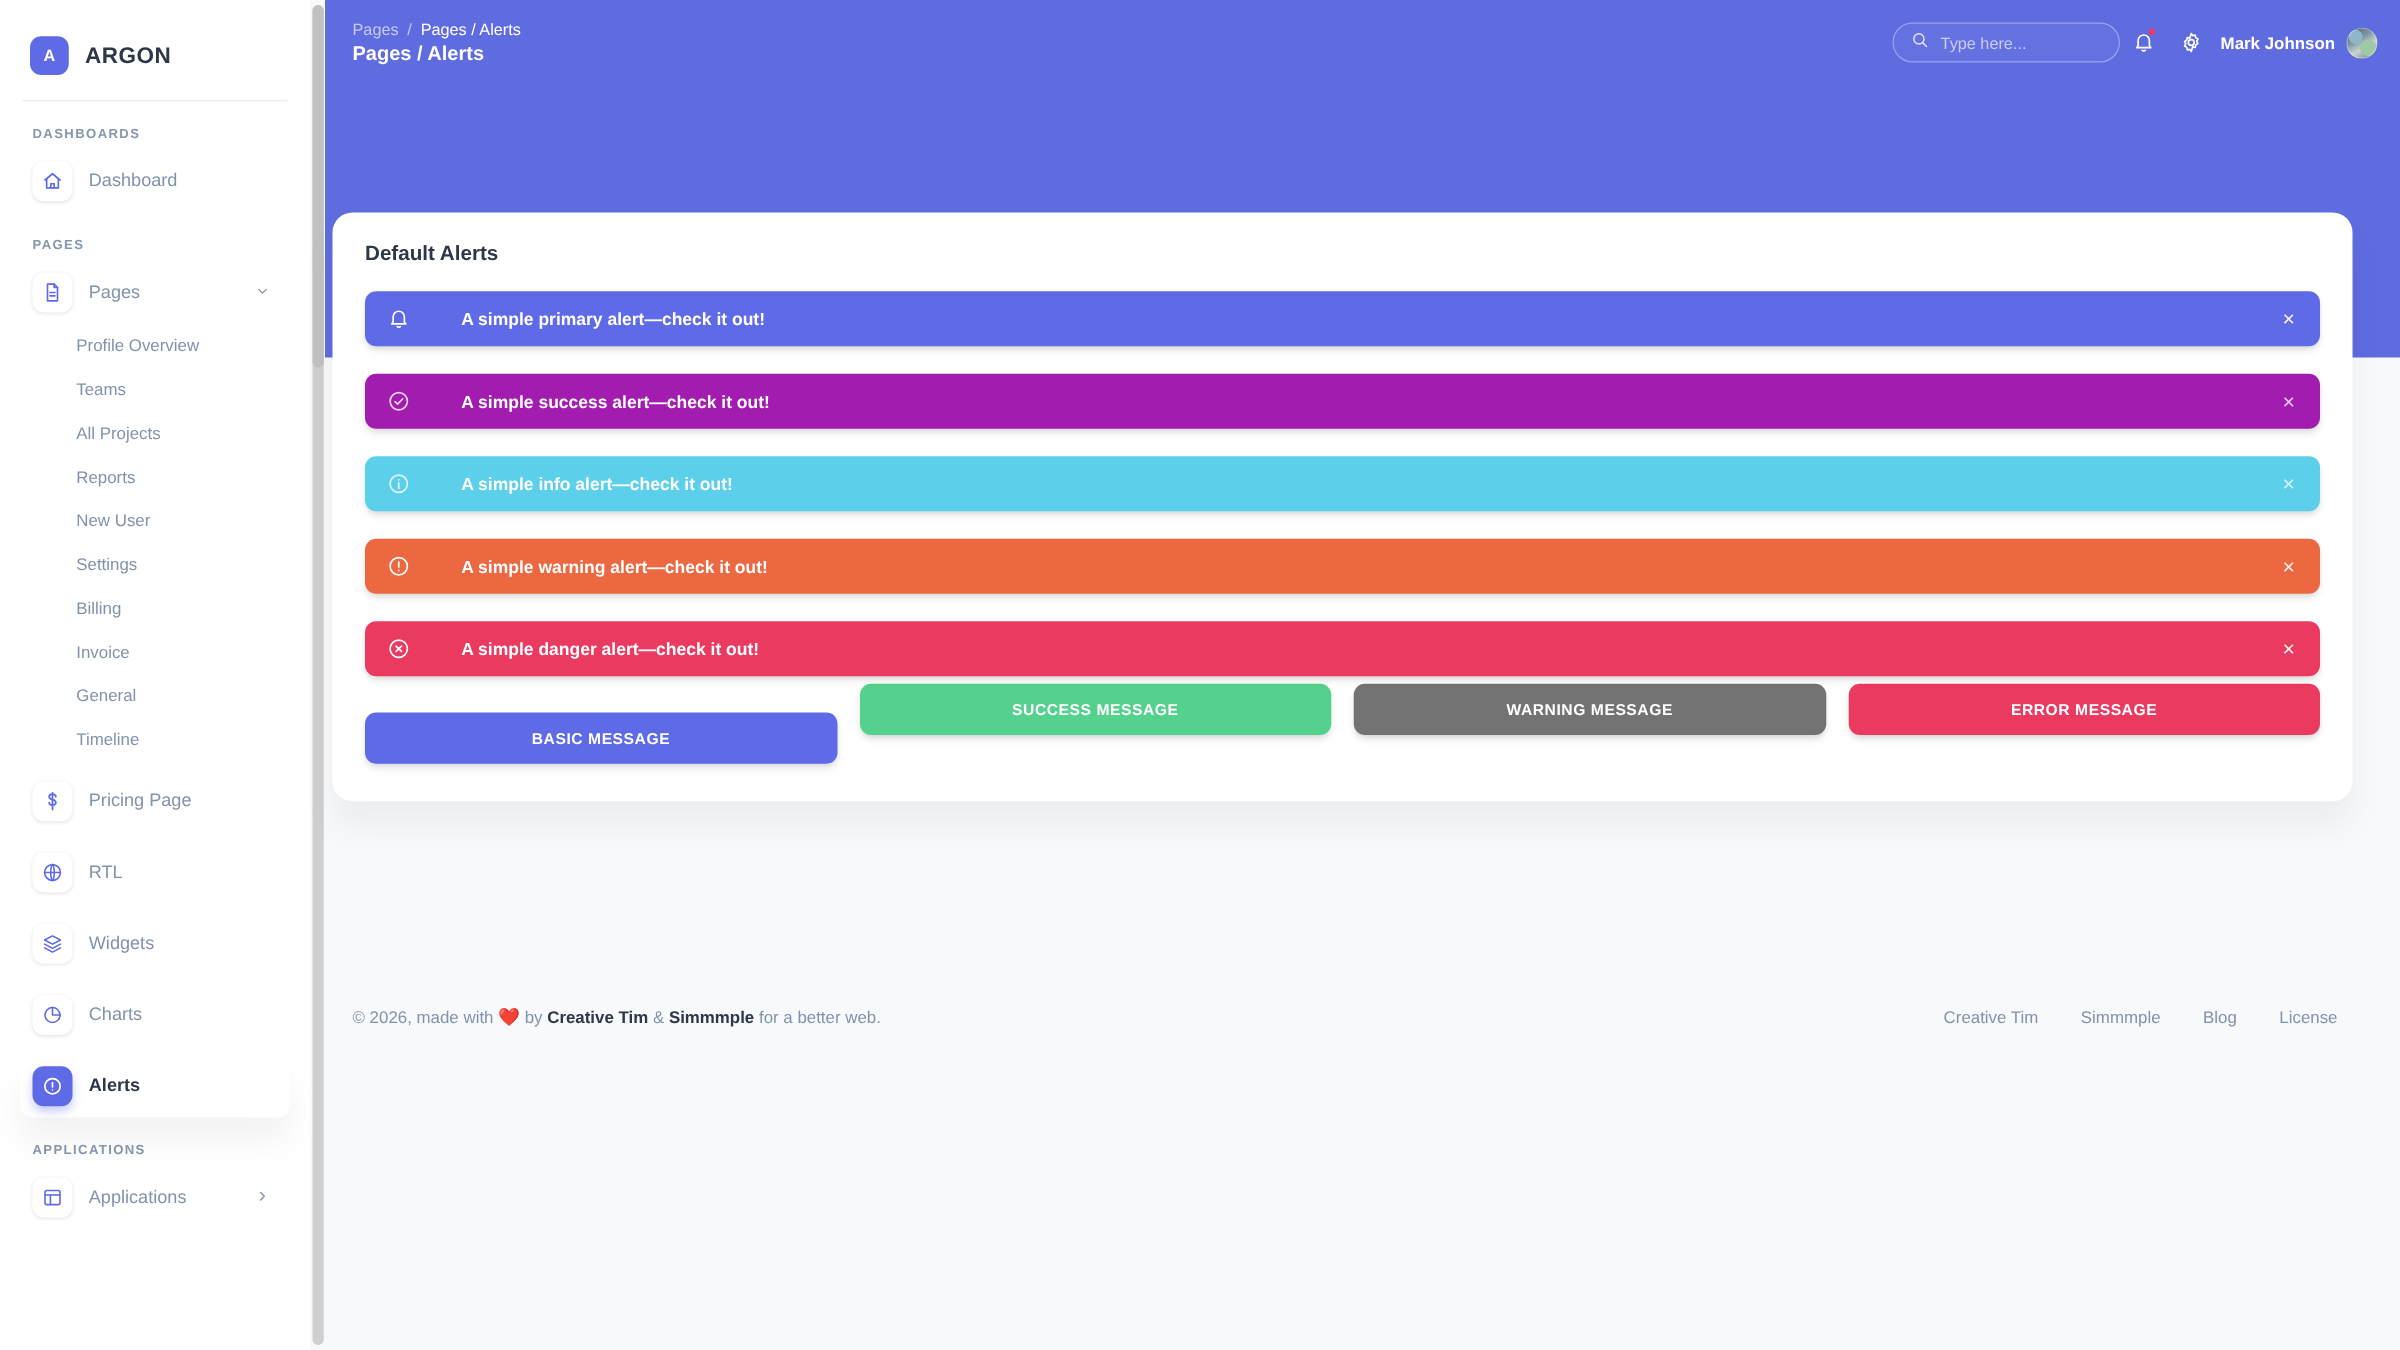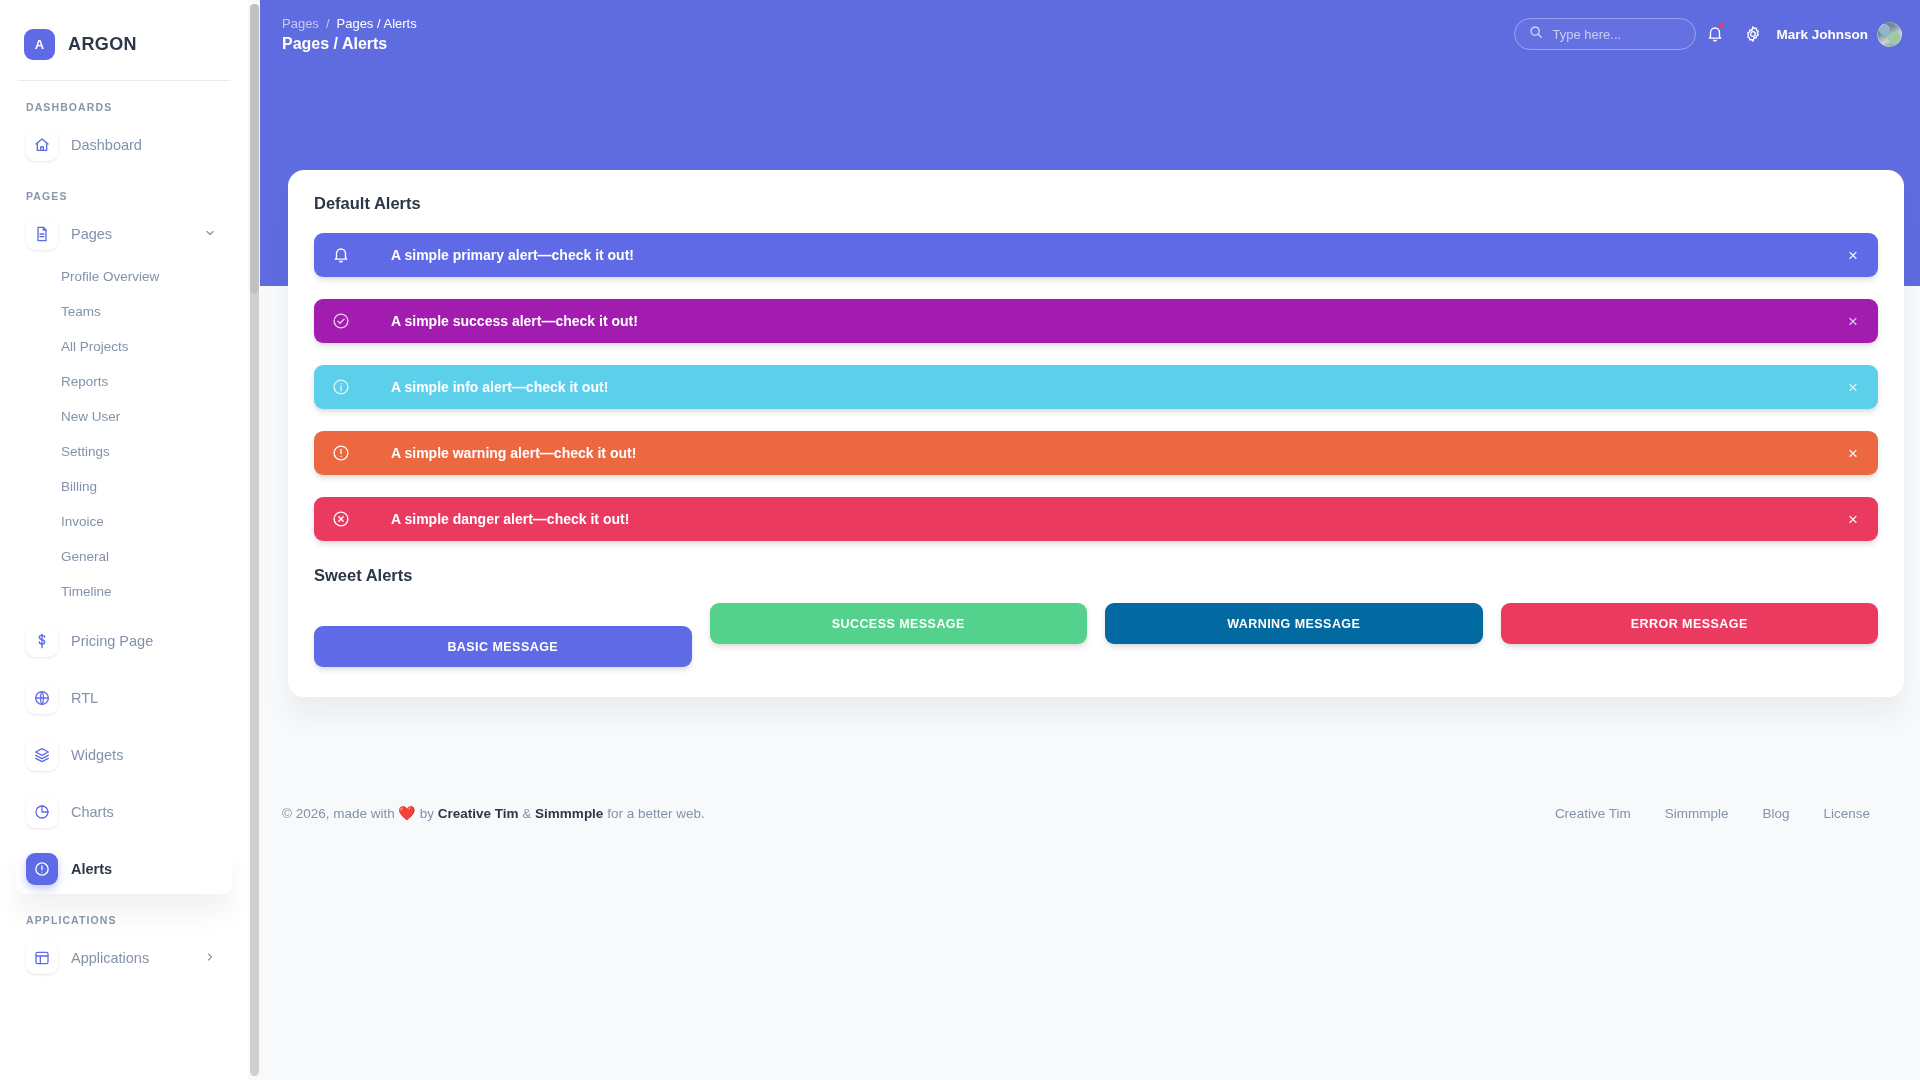--- a/index.html
+++ b/index.html
@@ -161,21 +161,21 @@
       radial-gradient(circle at 70% 65%, #9fc8a4 0 26%, transparent 27%),
       linear-gradient(150deg, #4b5f6e 0%, #7e95a3 38%, #c8d6cf 62%, #5c7382 100%);
     box-shadow: 0 0 0 1px rgba(255,255,255,0.35) inset;
   }
   #alerts-heading {
     color: #ffffff; font-size: 22px; font-weight: 700;
     padding: 22px 0 0 22px;
   }
   
   #card {
-    position: absolute; left: 28px; top: 170px;
+    position: absolute; left: 6px; top: 170px;
     width: 1616px;
     background: #ffffff;
     border-radius: 16px;
     box-shadow: 0 20px 27px 0 rgba(0,0,0,0.05);
     padding: 24px 26px 30px 26px;
   }
   .card-title {
     font-size: 16.5px; font-weight: 700; color: #2d3748;
     margin-bottom: 20px;
   }
@@ -468,26 +468,25 @@
         <svg viewBox="0 0 24 24" fill="none" stroke="#ffffff" stroke-width="1.8" stroke-linecap="round" stroke-linejoin="round">
             <circle cx="12" cy="12" r="9.2"></circle>
             <path d="M9.1 9.1l5.8 5.8"></path>
             <path d="M14.9 9.1l-5.8 5.8"></path>
           </svg>
       </span>
       <span class="a-txt">A simple danger alert—check it out!</span>
       <span class="a-close">×</span>
     </div>
 
-    <div id="sweet-title">Sweet Alerts</div>
 
     <div id="sweet-row">
       <button class="sw-btn" style="background:#5e6ae6;margin-top:23px;">Basic Message</button>
       <button class="sw-btn" style="background:#54d18c;">Success Message</button>
-      <button class="sw-btn" style="background:#0369a1;">Warning Message</button>
+      <button class="sw-btn" style="background:#737373;">Warning Message</button>
       <button class="sw-btn" style="background:#ea3a60;">Error Message</button>
     </div>
   </div>
 
   <div id="footer">
     <div>
       <span>© 2026, made with</span>
       <span class="heart">❤️</span>
       <span>by</span>
       <span class="f-strong">Creative Tim</span>

